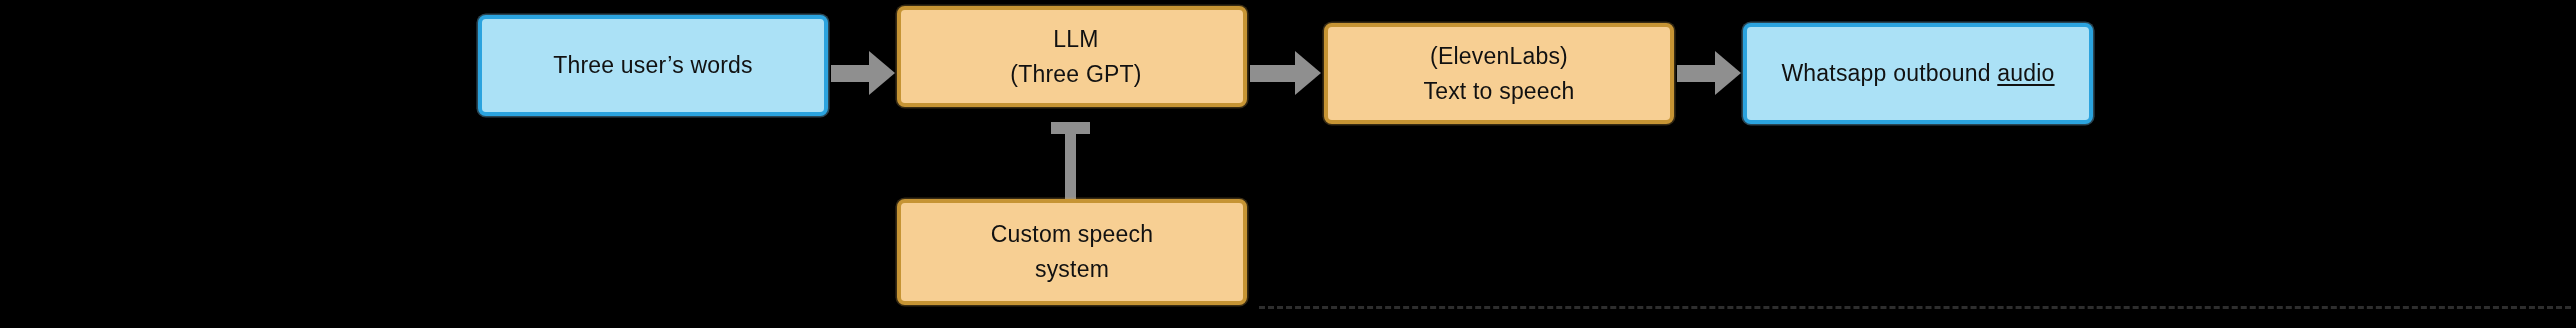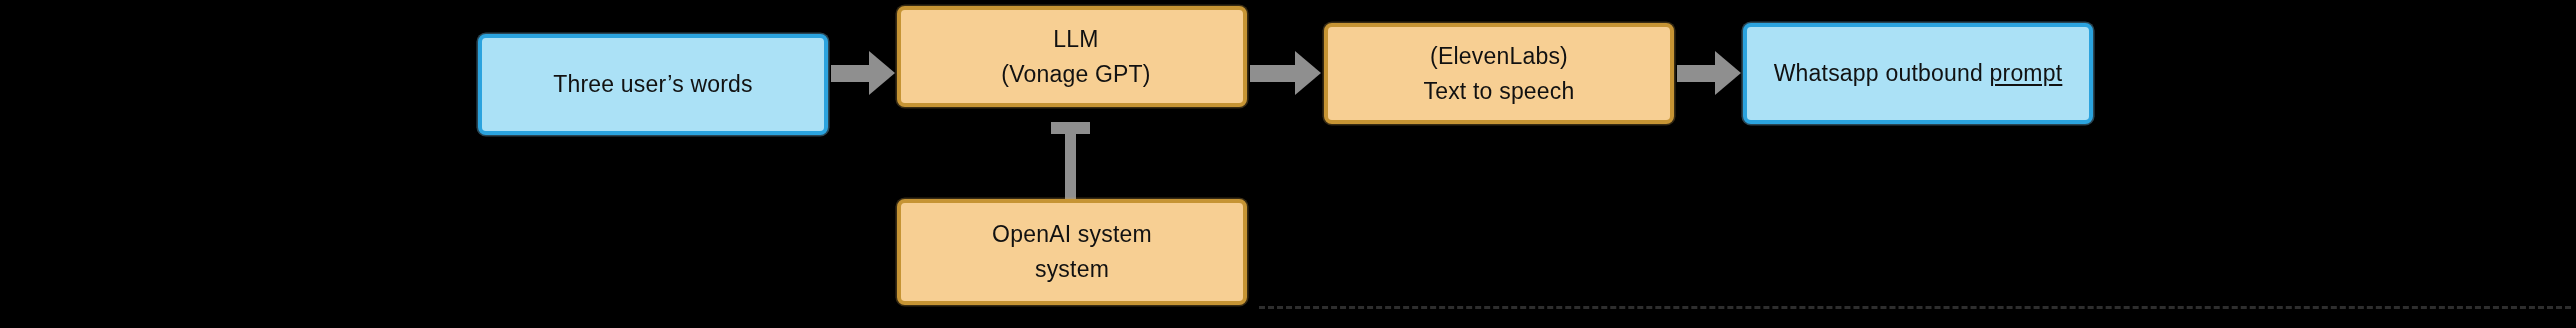--- a/index.html
+++ b/index.html
@@ -94,57 +94,57 @@
     width: 1312px;
     height: 0;
     border-top: 3.9px dashed #2e2e2e;
   }
 </style>
 </head>
 <body>
 
 <div class="canvas">
 
-  <div class="node blue" style="left:478px; top:34px;">
+  <div class="node blue" style="left:478px; top:15px;">
     <div class="line">Three user’s words</div>
   </div>
 
   <div class="arrow" style="left:831px; top:51px; width:64px;">
     <div class="shaft"></div>
     <div class="head"></div>
   </div>
 
   <div class="node orange" style="left:897px; top:6px;padding-left:8px;">
     <div class="line">LLM</div>
-    <div class="line">(Vonage GPT)</div>
+    <div class="line">(Three GPT)</div>
   </div>
 
   <div class="arrow" style="left:1250px; top:51px; width:71px;">
     <div class="shaft"></div>
     <div class="head"></div>
   </div>
 
   <div class="node orange" style="left:1324px; top:23px;">
     <div class="line">(ElevenLabs)</div>
     <div class="line">Text to speech</div>
   </div>
 
   <div class="arrow" style="left:1677px; top:51px; width:64px;">
     <div class="shaft"></div>
     <div class="head"></div>
   </div>
 
   <div class="node blue" style="left:1743px; top:23px;">
-    <div class="line"><span>Whatsapp outbound </span><span class="underlined">prompt</span></div>
+    <div class="line"><span>Whatsapp outbound </span><span class="underlined">audio</span></div>
   </div>
 
   <div class="vconnector-cap"></div>
   <div class="vconnector-shaft"></div>
 
   <div class="node orange" style="left:897px; top:199px; height:106px;">
-    <div class="line">OpenAI system</div>
+    <div class="line">Custom speech</div>
     <div class="line">system</div>
   </div>
 
   <div class="dashed-line"></div>
 
 </div>
 
 
 </body></html>

